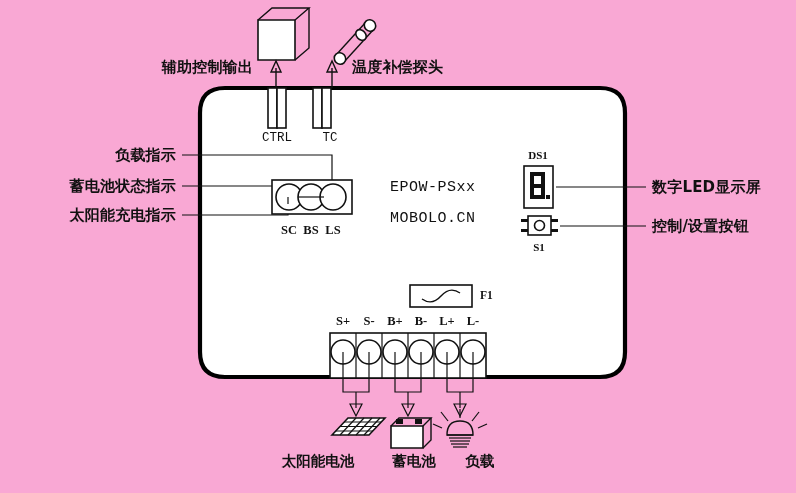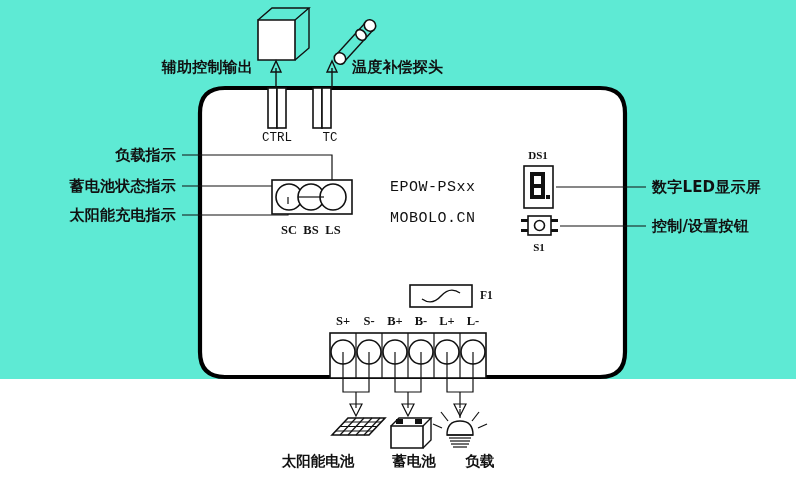--- a/index.html
+++ b/index.html
@@ -9,22 +9,22 @@
   }
   body {
     width: 796px;
     height: 493px;
     overflow: hidden;
     font-family: "Liberation Sans", sans-serif;
   }
   #diagram-root {
     position: relative;
     width: 796px;
-    height: 379px;
-    background: #5eead4;
+    height: 493px;
+    background: #f9a8d4;
     text-align: center;
   }
   svg.diagram {
     display: block;
     width: 796px;
     height: 493px;
   }
   .ln {
     stroke: #111111;
     stroke-width: 1.4;

